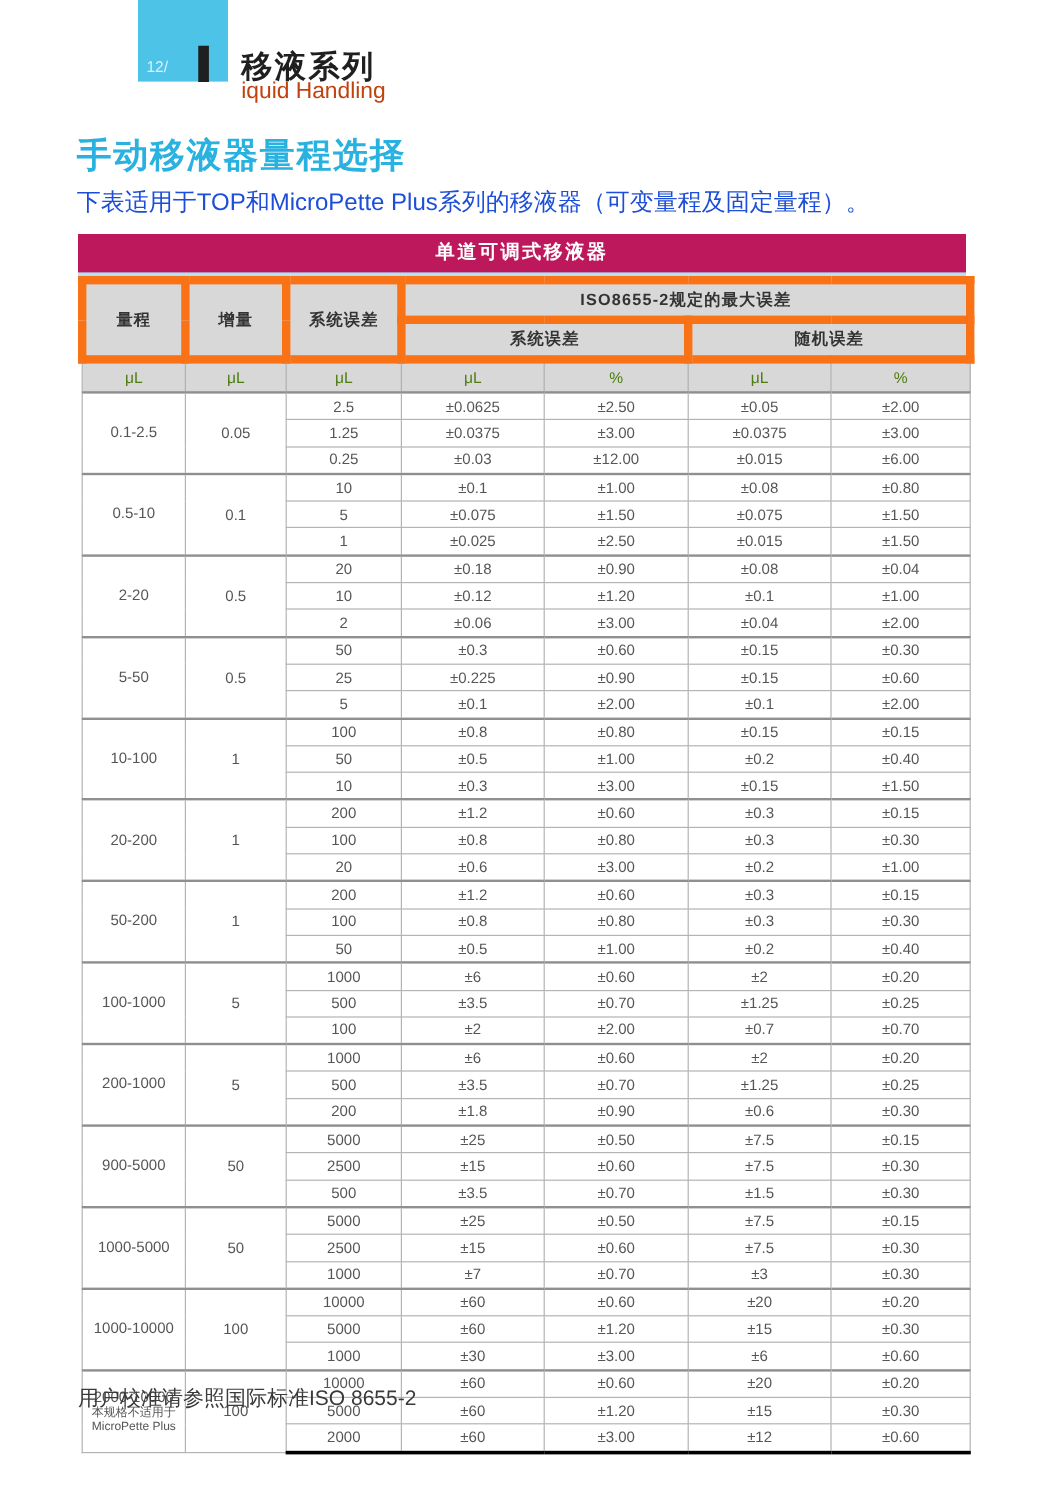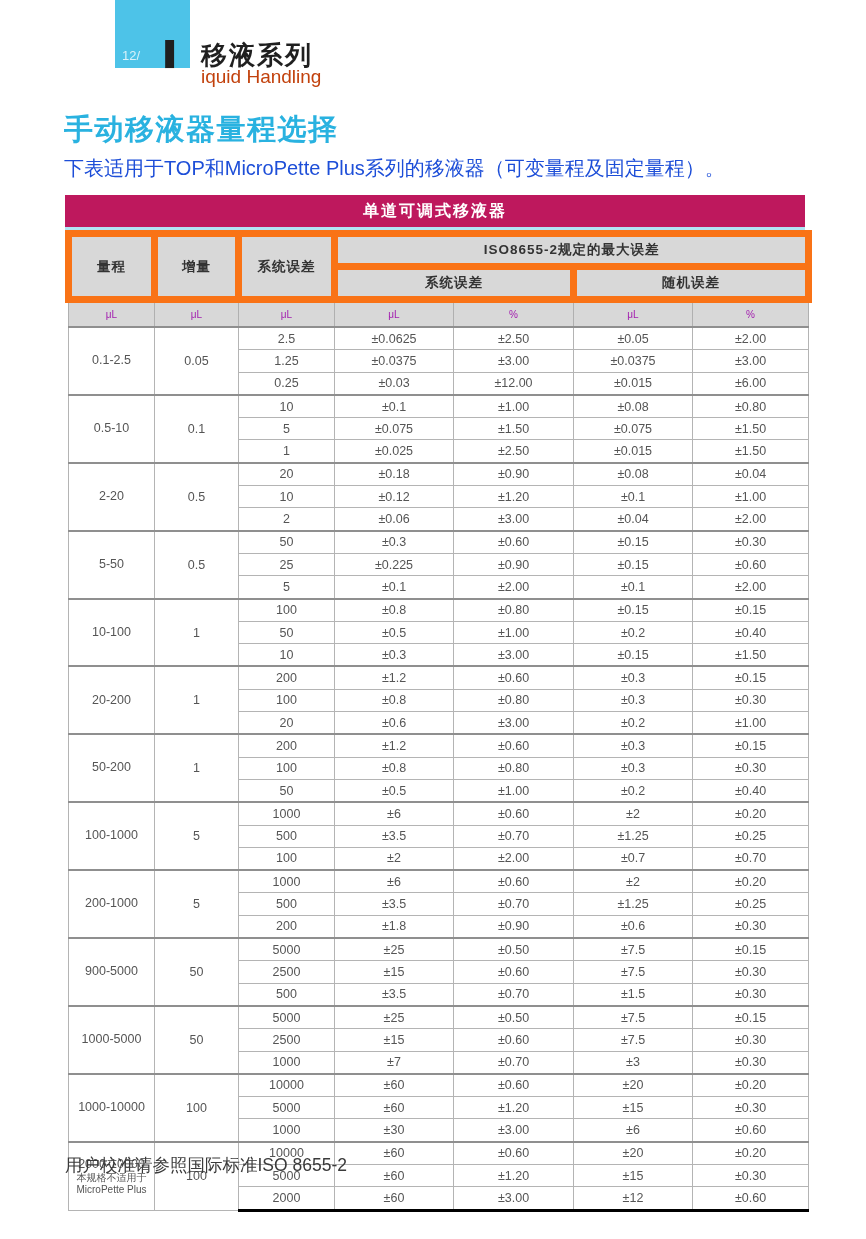--- a/index.html
+++ b/index.html
@@ -24,21 +24,21 @@
   .subtitle{position:absolute;left:64px;top:155px;margin:0;font-size:20px;color:#1d4ed8;text-align:center;}
 
   
   .table-wrap{position:absolute;left:65px;top:195px;width:740px;}
   .band{height:32px;line-height:32px;background:#be185d;border-bottom:3px solid #b2e3f4;
         color:#ffffff;font-size:16px;font-weight:bold;text-align:center;letter-spacing:2px;}
   table{width:740px;border-collapse:collapse;table-layout:fixed;}
   thead th{background:#d8d8d8;border:7px solid #f97316;font-size:13.5px;font-weight:bold;
            color:#333;height:26px;padding:0;letter-spacing:1px;}
   tr.units td{background:#d8d8d8;border:1px solid #b0b0b0;border-top:3px solid #ffffff;
-              border-bottom:2px solid #8f8f8f;height:23px;font-size:10px;color:#a21caf;
+              border-bottom:2px solid #8f8f8f;height:23px;font-size:13px;color:#4d7c0f;
               text-align:center;padding:0;}
   tbody td{border:1px solid #b4b4b4;font-size:12.5px;color:#555;text-align:center;
            height:21.3px;padding:0;background:#ffffff;}
   tbody tr.group-start td{border-top:2px solid #8f8f8f;}
   tbody tr:last-child td{border-bottom:3px solid #000000;}
   td.range-cell{font-size:12.5px;line-height:1.25;}
   .range-note{font-size:10px;color:#555;line-height:1.15;}
 
   
   .footer{position:absolute;left:65px;top:1153px;margin:0;font-size:17.5px;color:#3a3a3a;}

